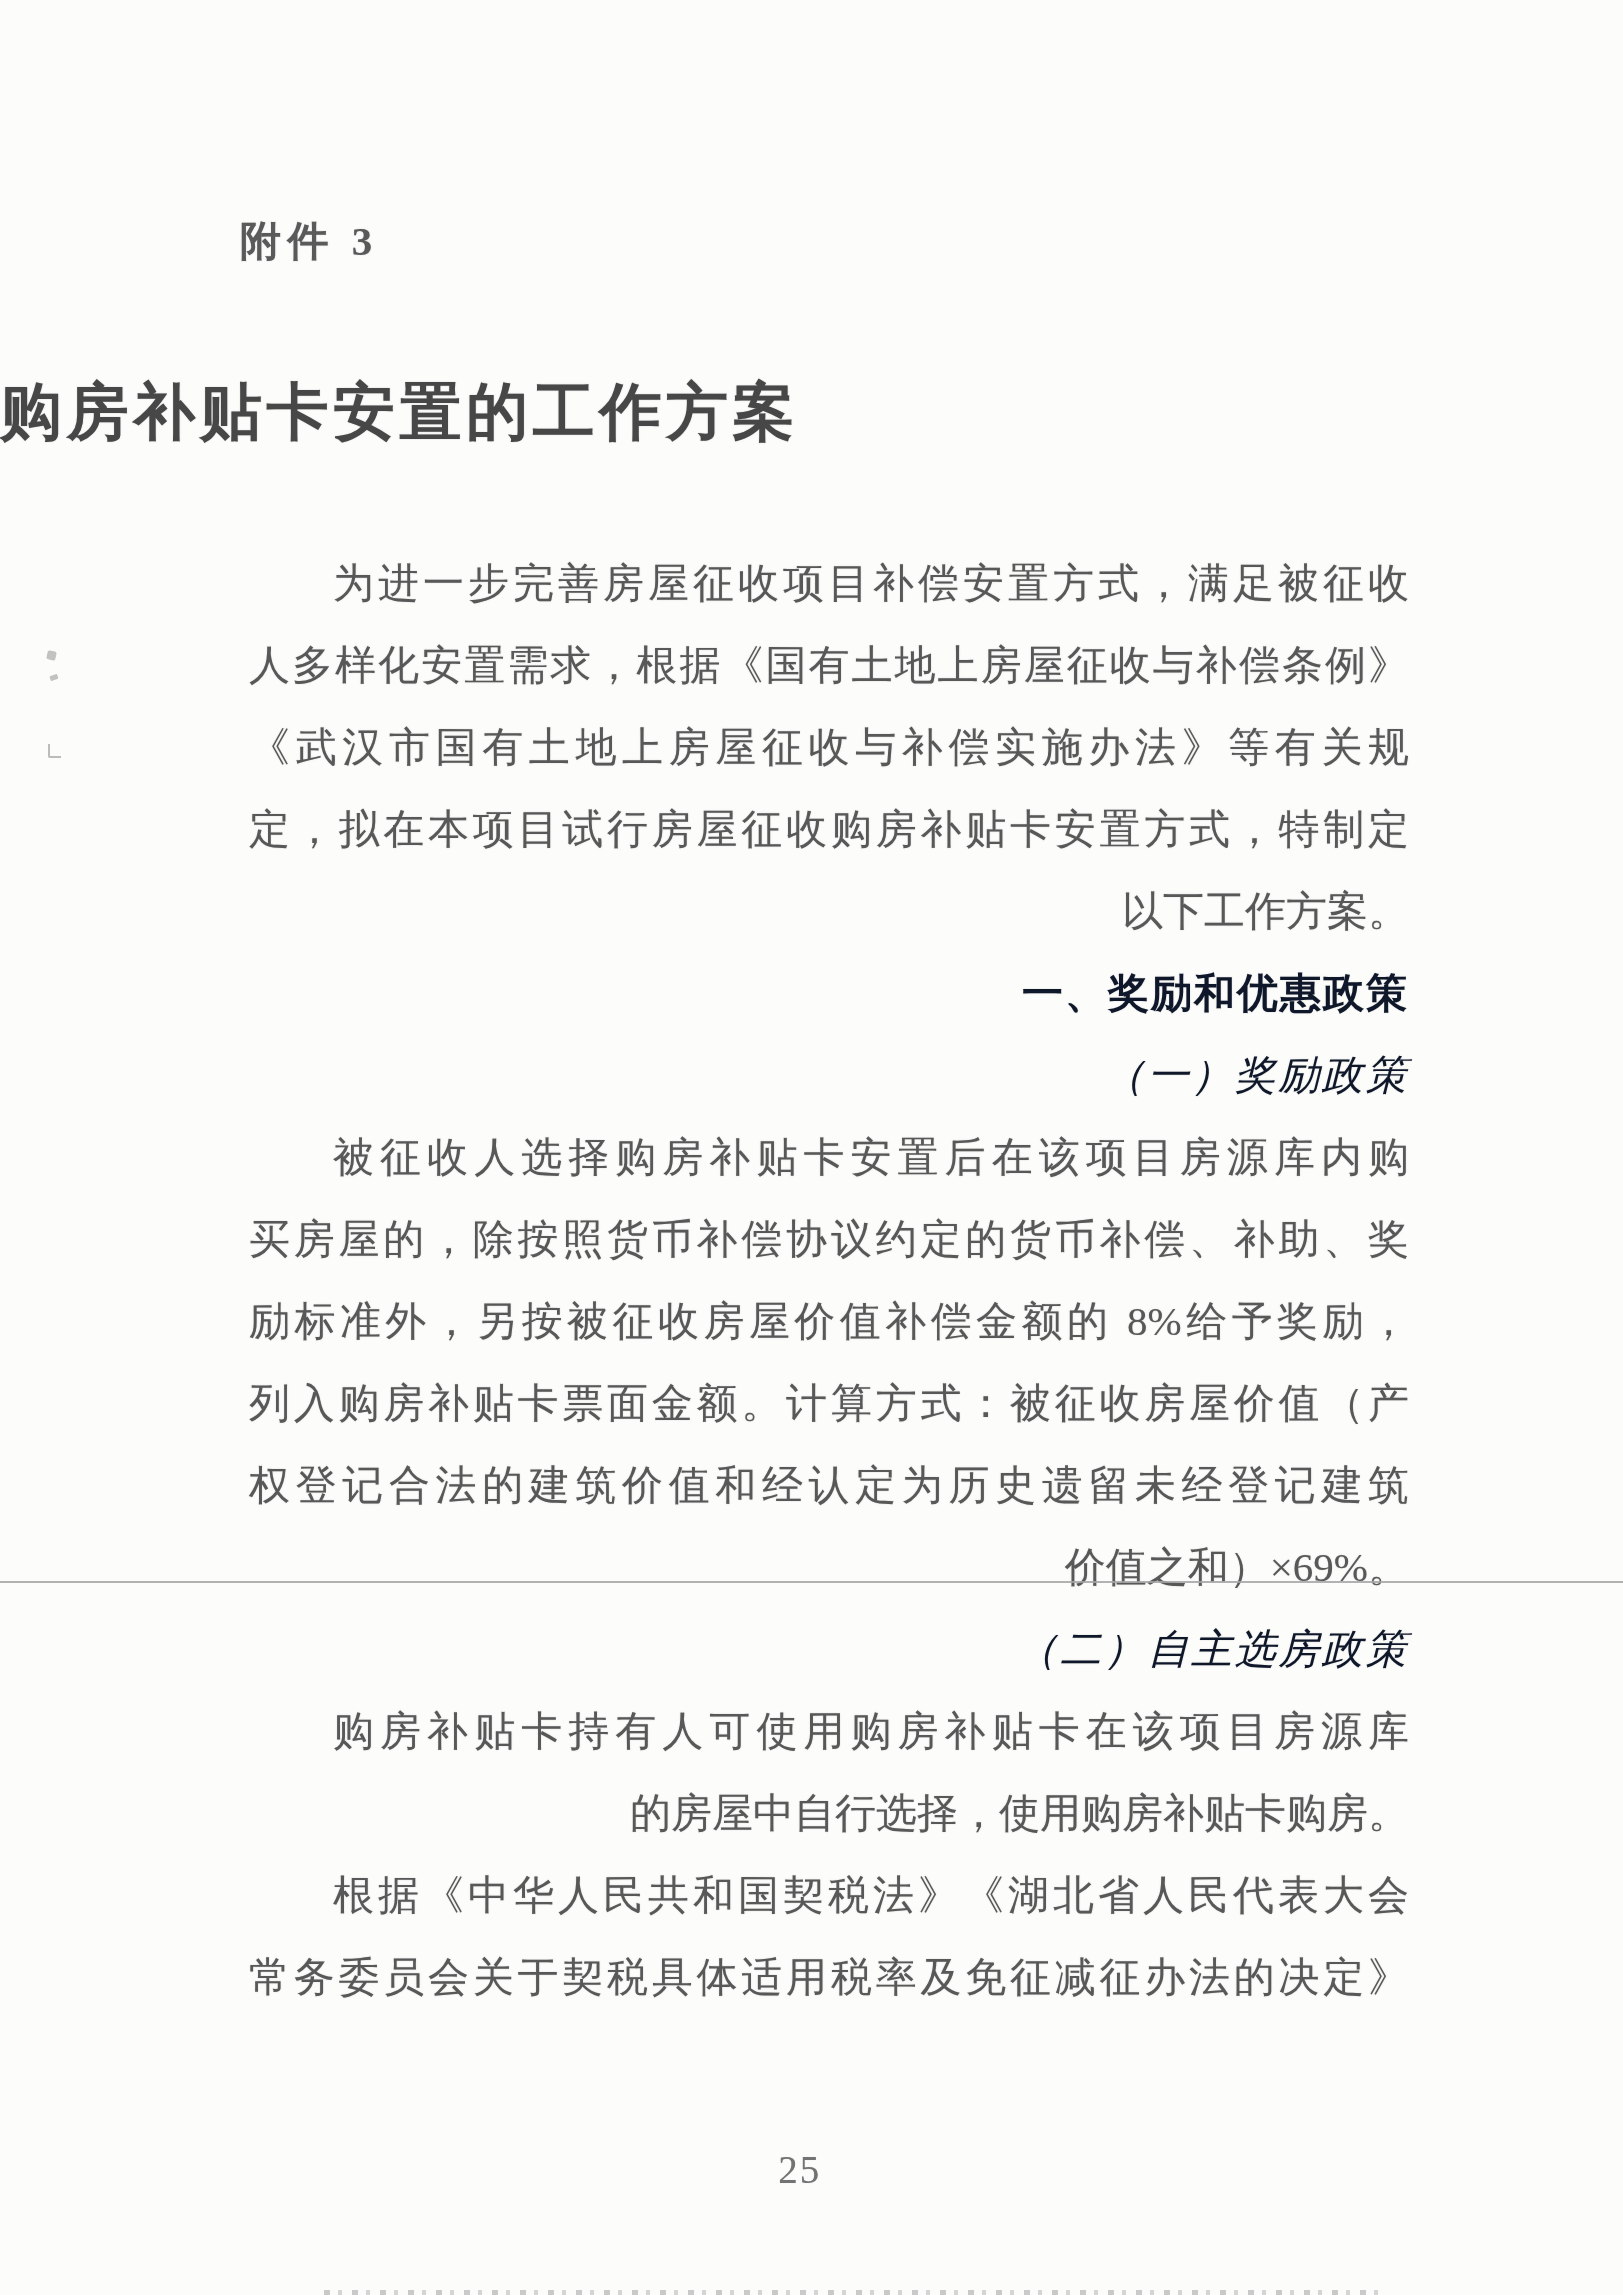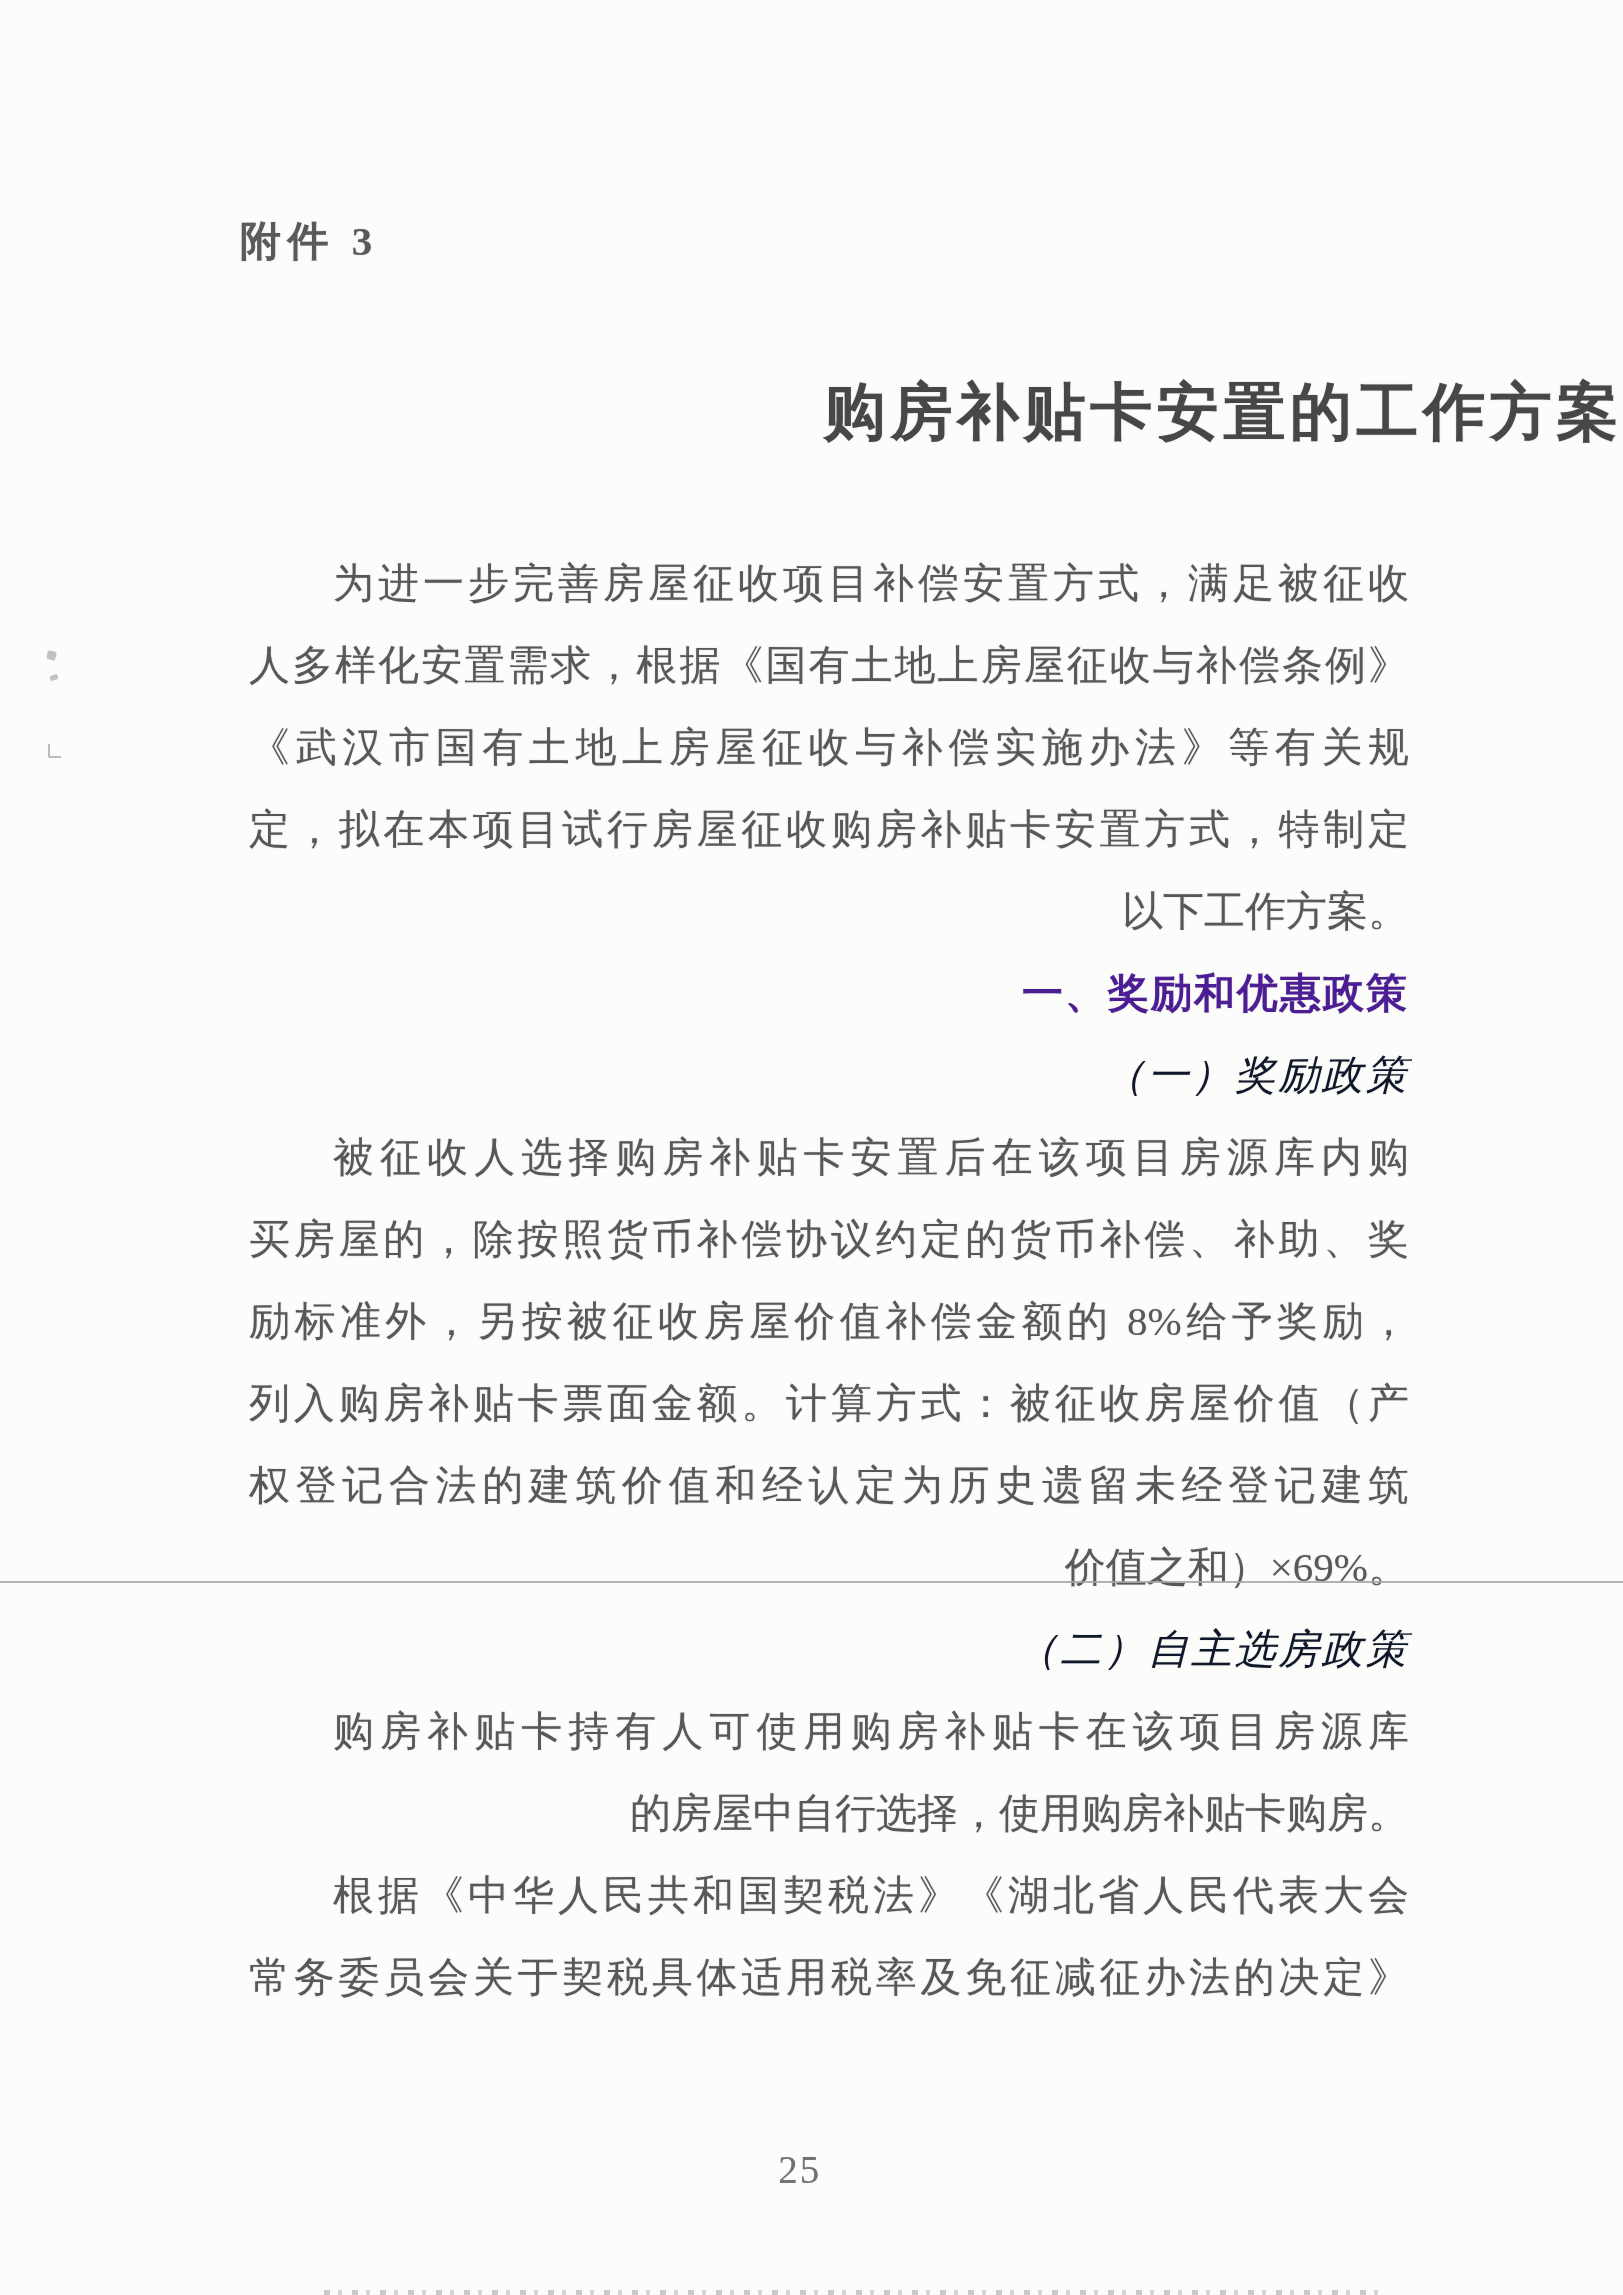--- a/index.html
+++ b/index.html
@@ -27,21 +27,21 @@
     color: #5a5a5a;
     text-shadow: 0 0 1.3px rgba(90,90,90,0.35);
     white-space: pre;
     font-weight: bold;
   }
   .doc-title {
     position: absolute;
     left: 0;
     right: 0;
     top: 376px;
-    text-align: right;
+    text-align: left;
     font-size: 62px;
     line-height: 73px;
     font-weight: 700;
     letter-spacing: 4.6px;
     color: #474747;
     text-shadow: 0 0 1.3px rgba(70,70,70,0.35);
   }
   .content {
     position: absolute;
     left: 249px;
@@ -59,21 +59,21 @@
   .line.fill {
     text-align: justify;
     text-align-last: justify;
   }
   .line.indent {
     text-indent: 84px;
   }
   .line.s-heading-bold {
     font-weight: 700;
     font-family: "Liberation Sans", "DejaVu Sans", sans-serif;
-    color: #4c1d95;
+    color: #0f172a;
     letter-spacing: 2px;
   }
   .line.s-heading-kaiti {
     font-style: italic;
     letter-spacing: 2.6px;
     color: #0f172a;
   }
   .scan-rule {
     position: absolute;
     left: 0;

